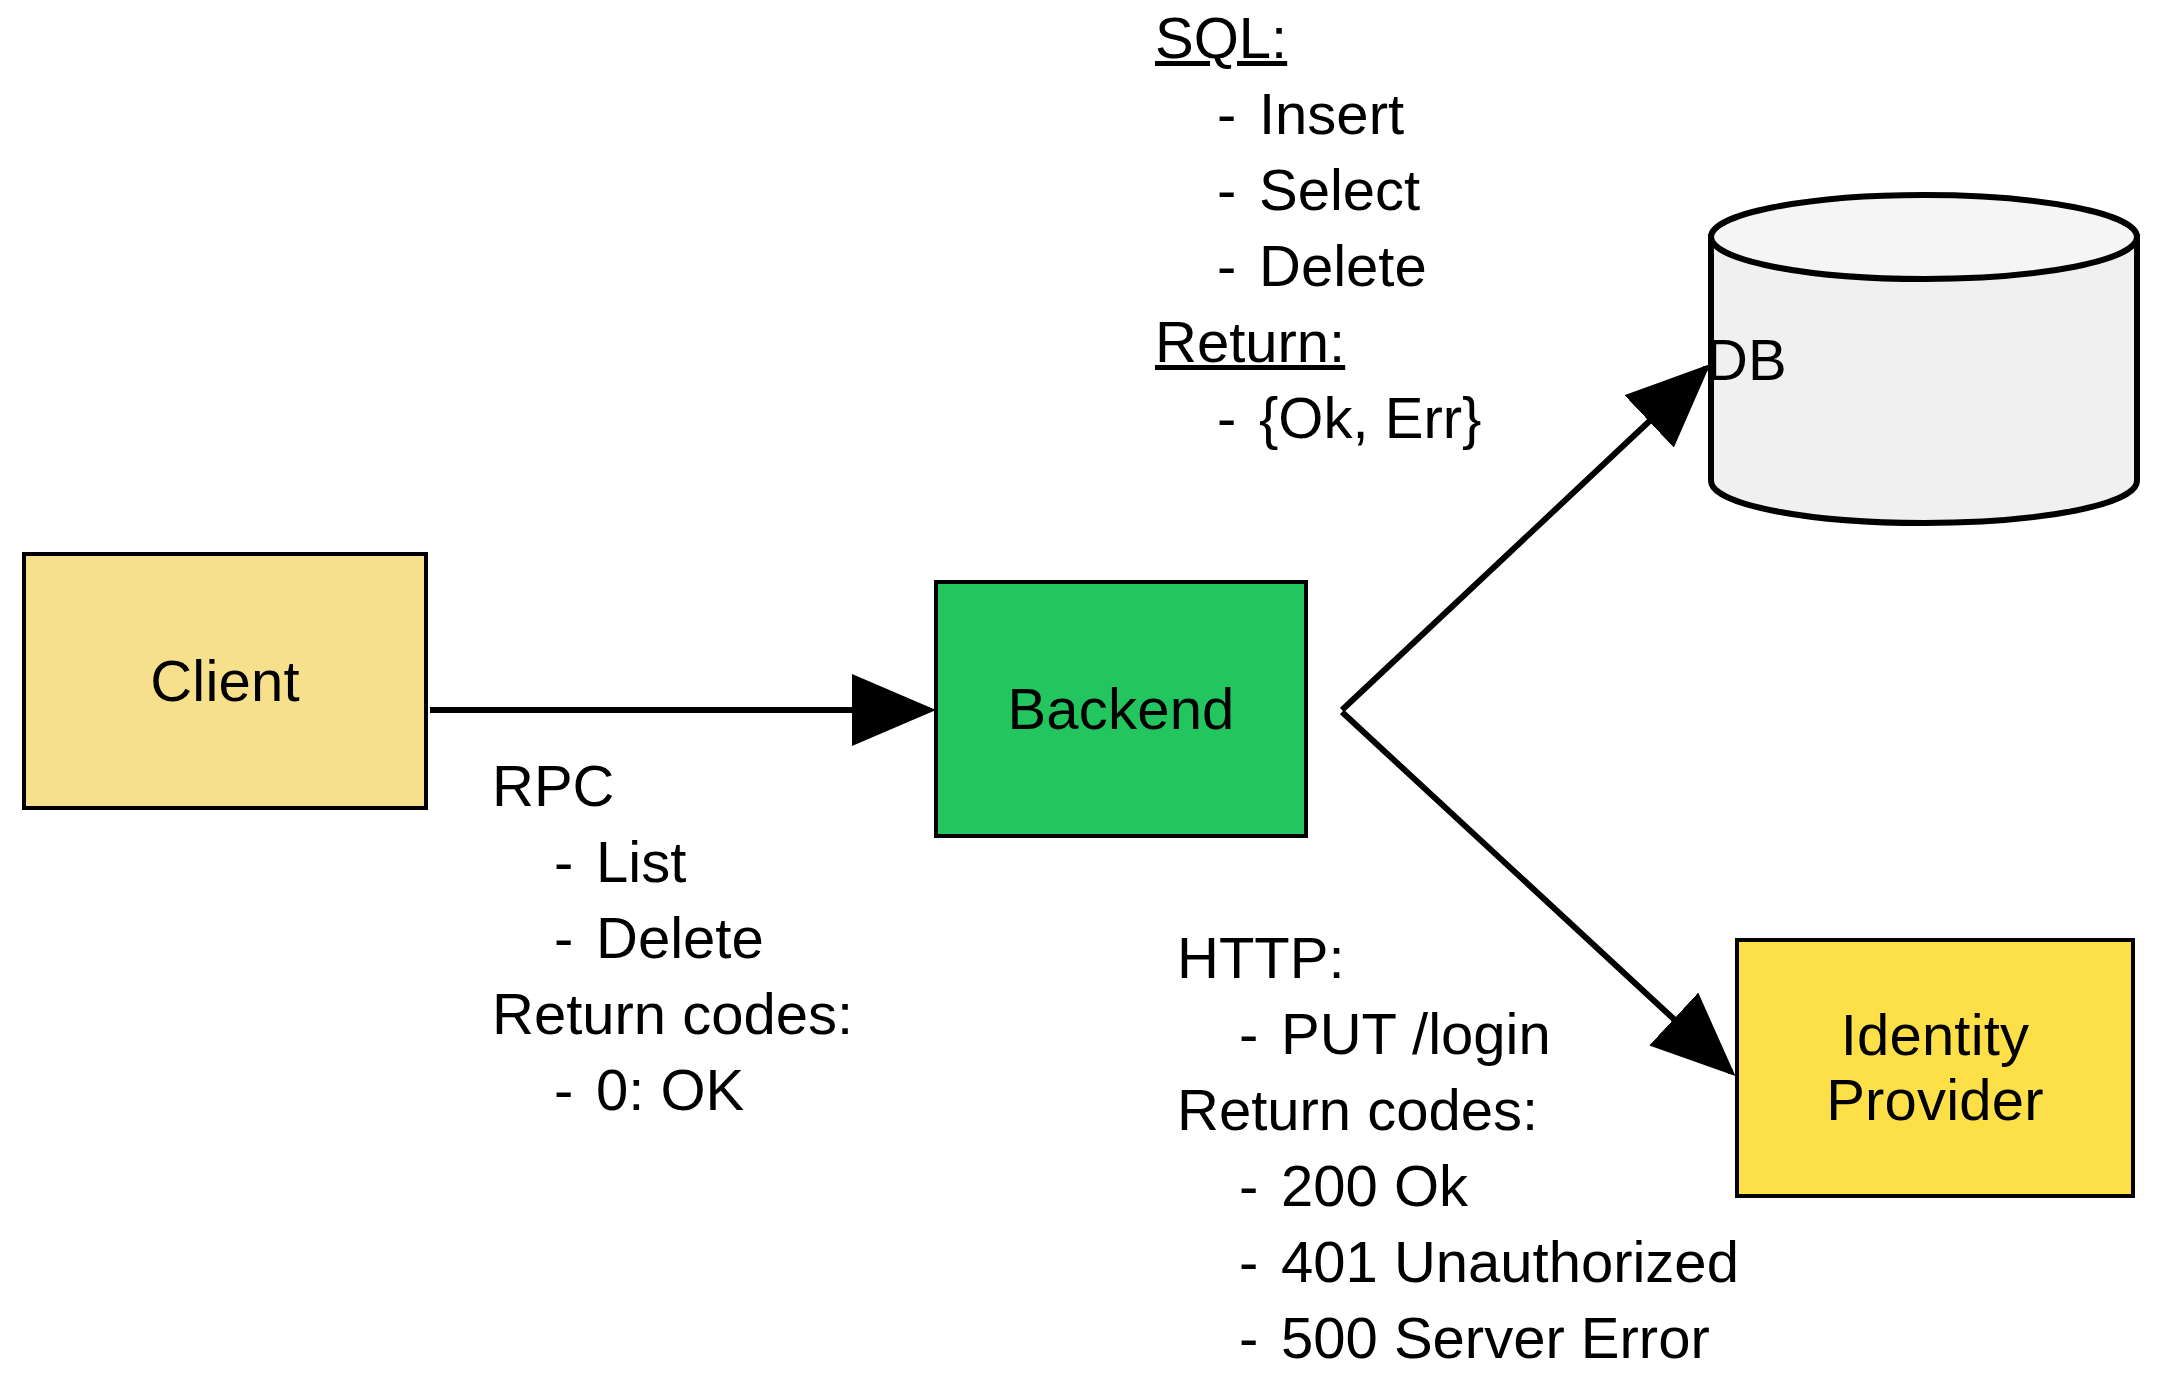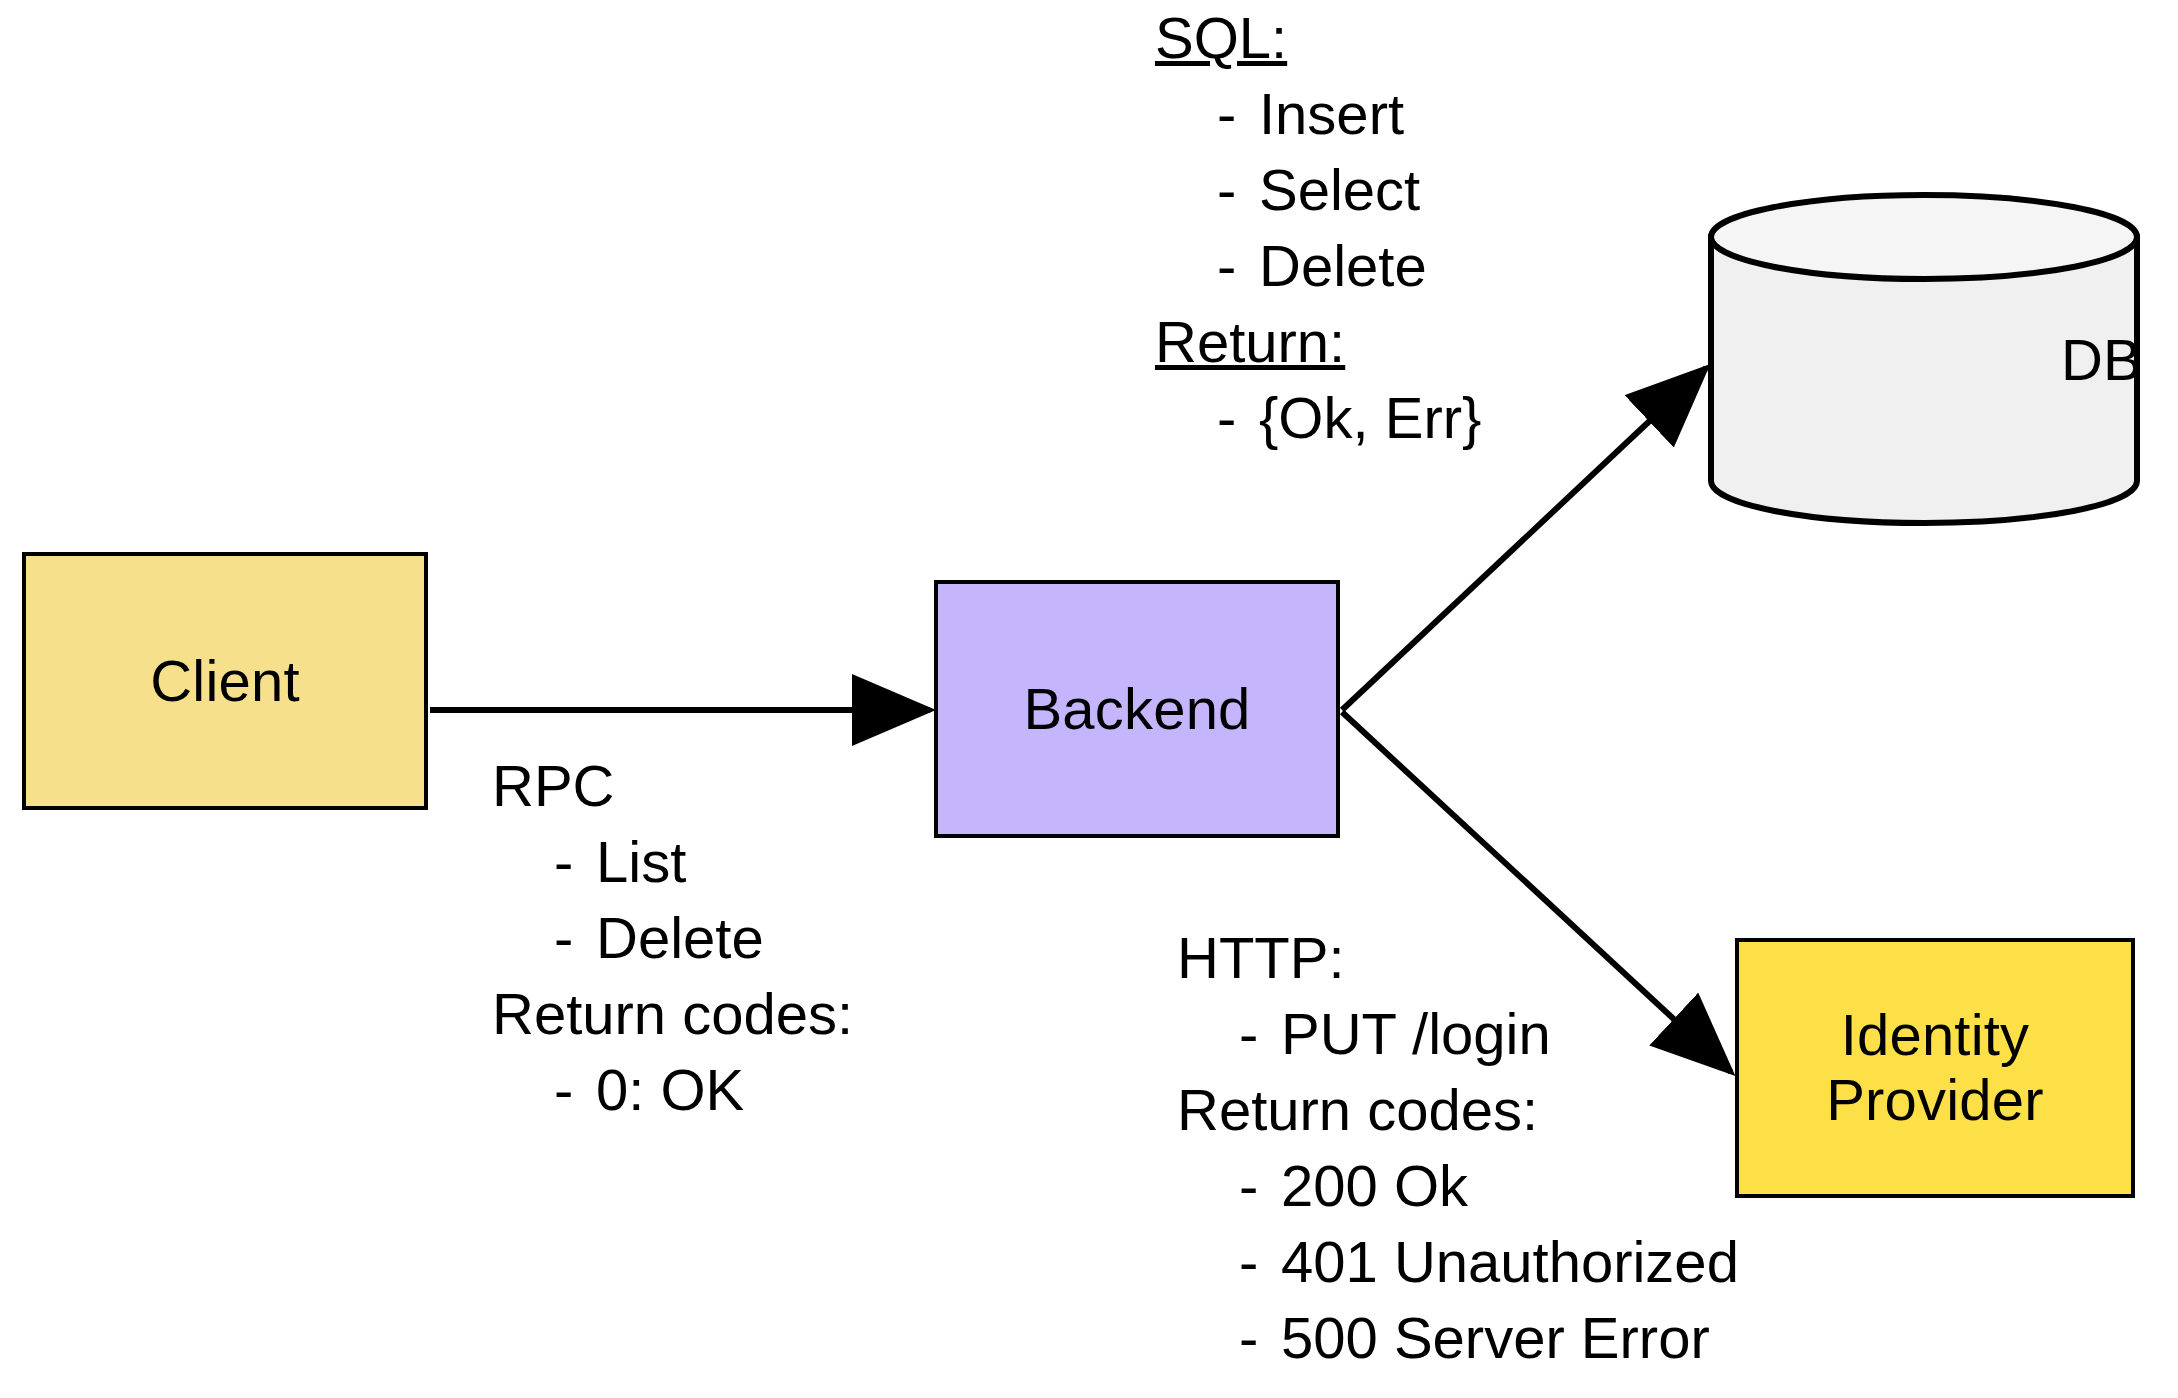--- a/index.html
+++ b/index.html
@@ -34,43 +34,43 @@
     font-size: 58px;
     letter-spacing: 0.2px;
   }
   #client-box {
     left: 22px;  top: 552px;
     width: 406px; height: 258px;
     background: #F7E08C;
   }
   #backend-box {
     left: 934px; top: 580px;
-    width: 406px; height: 258px;
-    background: #c4b5fd;
+    width: 374px; height: 258px;
+    background: #22c55e;
   }
   #idp-box {
     left: 1735px; top: 938px;
     width: 400px; height: 260px;
     background: #fde047;
   }
 
   
   #db-cylinder {
     position: absolute;
     left: 1706px; top: 190px;
     width: 436px; height: 338px;
   }
   #db-cylinder svg { display: block; }
   #db-label-wrap {
     position: absolute;
     left: 1706px; top: 190px;
     width: 436px; height: 338px;
     display: flex;
     align-items: center;
-    justify-content: flex-end;
+    justify-content: flex-start;
   }
 
   
   #arrows {
     position: absolute;
     left: 0; top: 0;
     width: 2178px; height: 1398px;
     pointer-events: none;
   }
 

